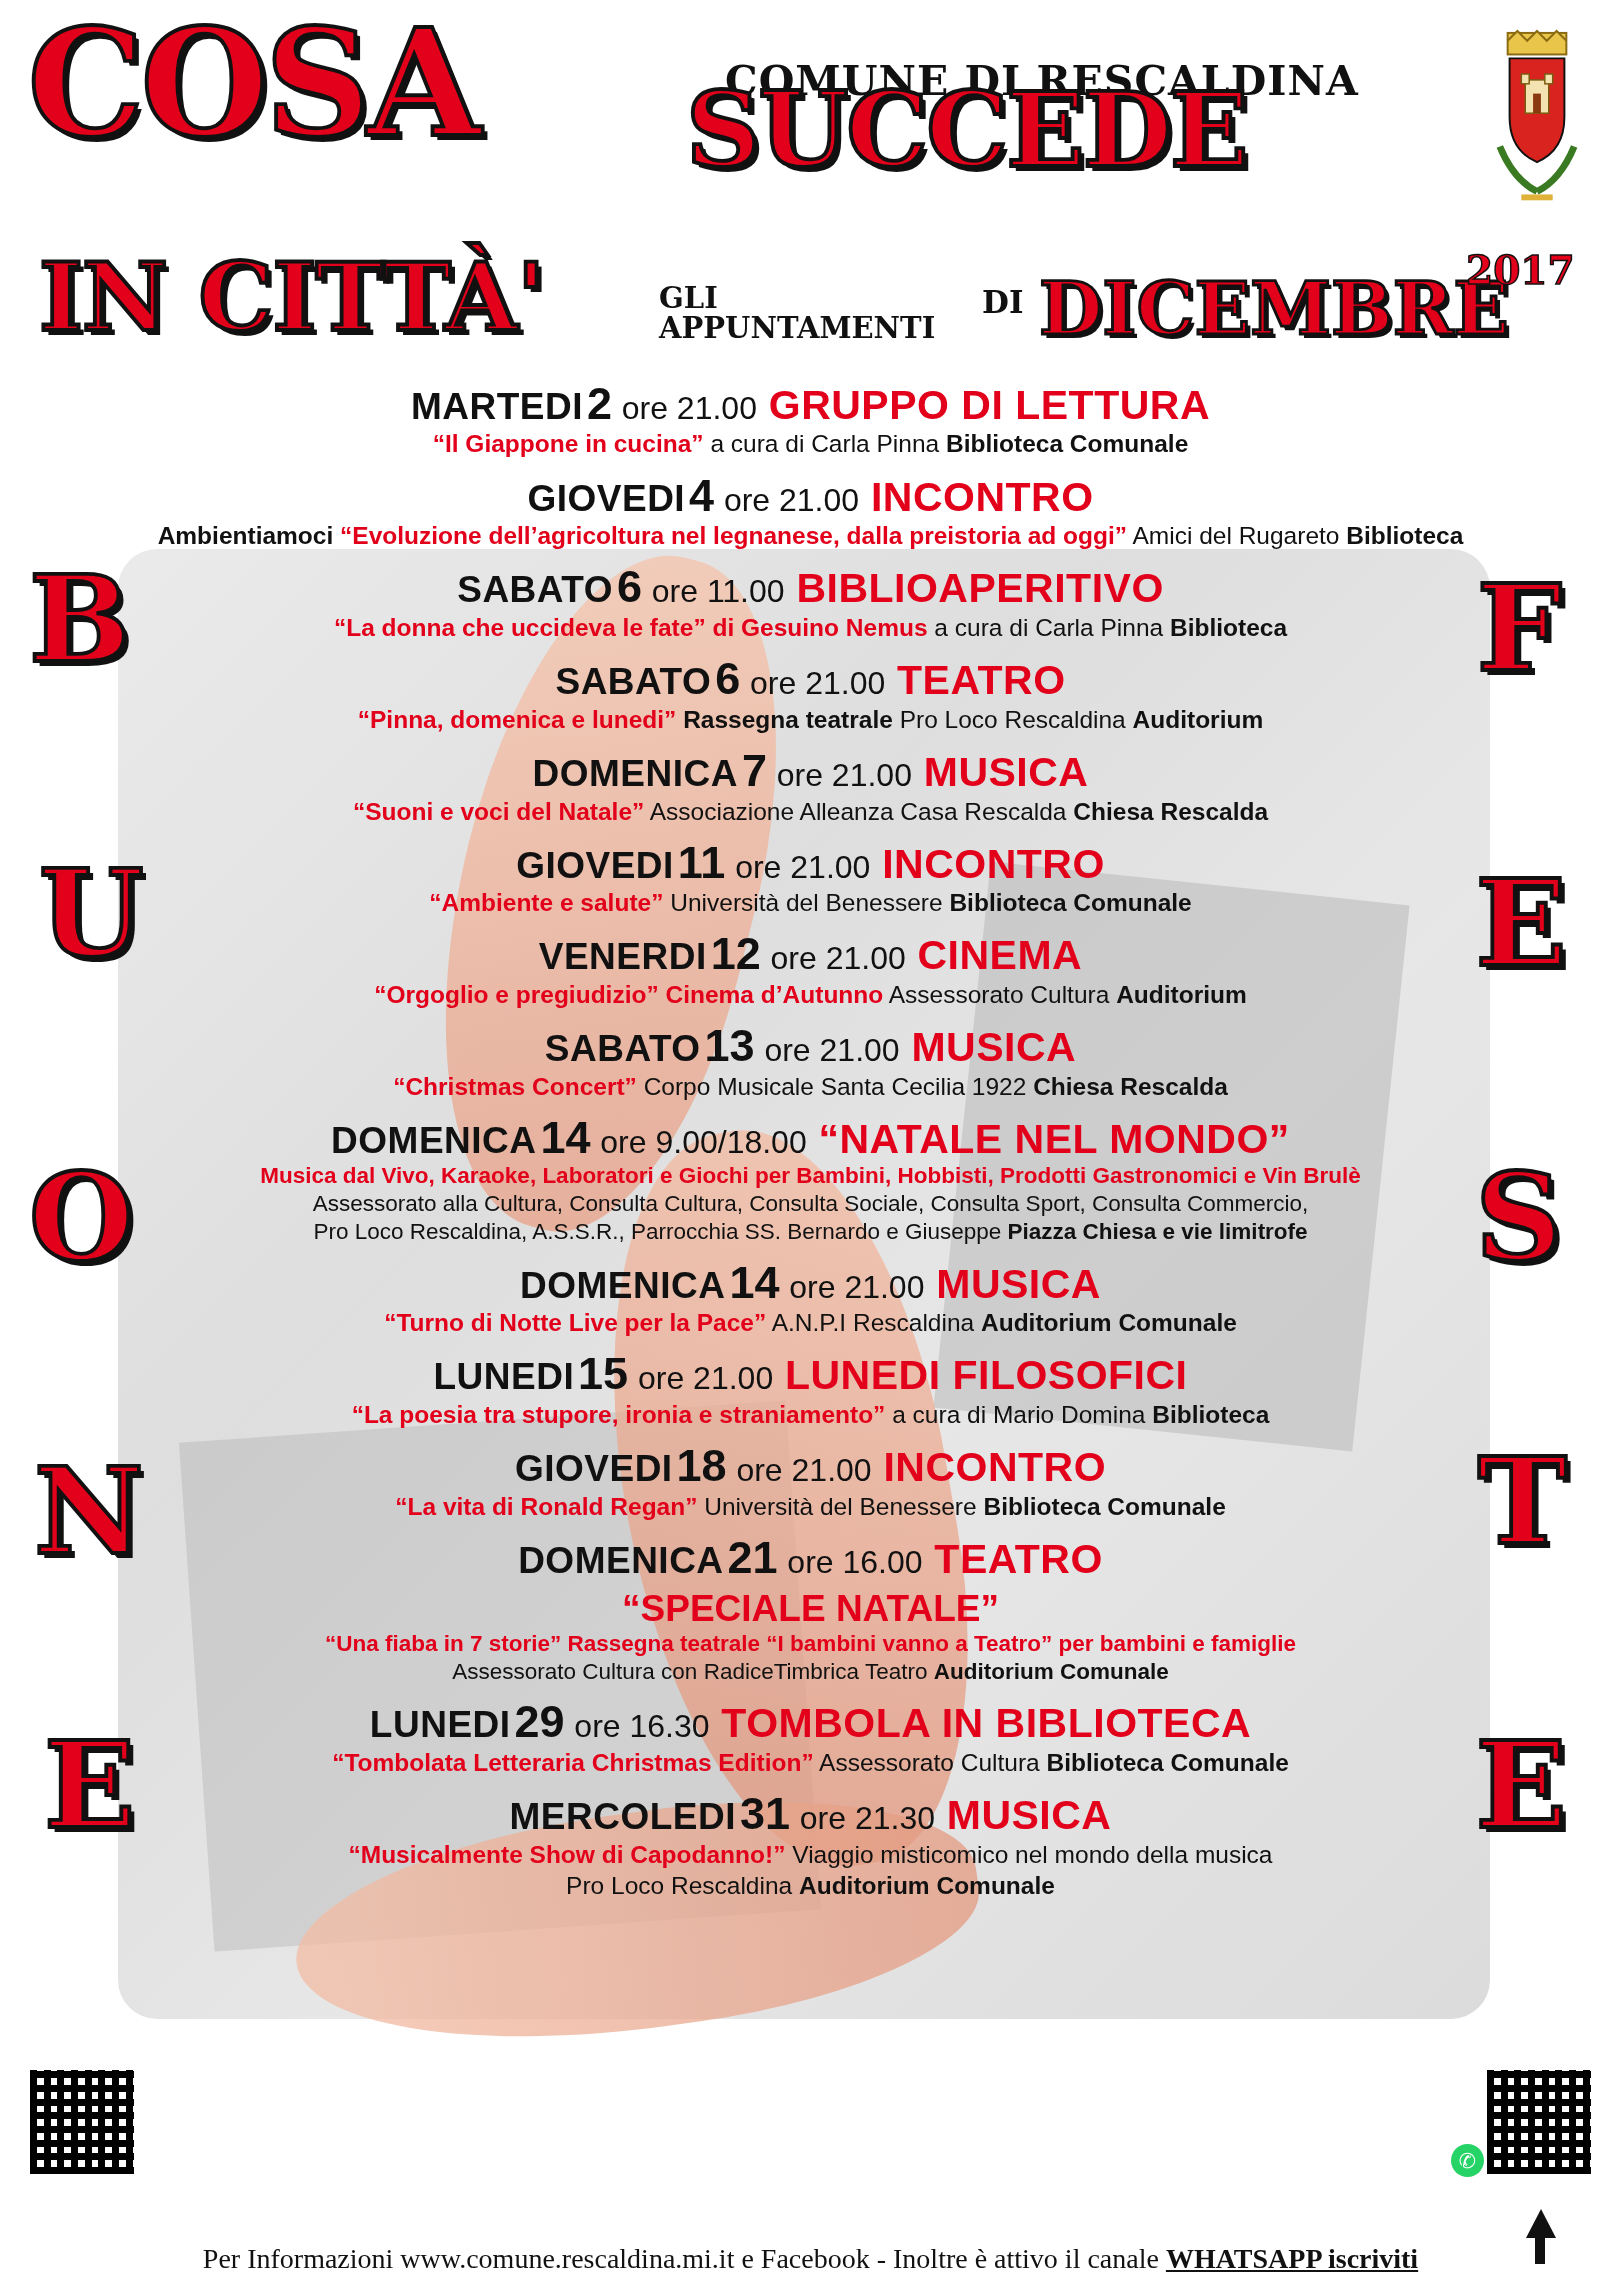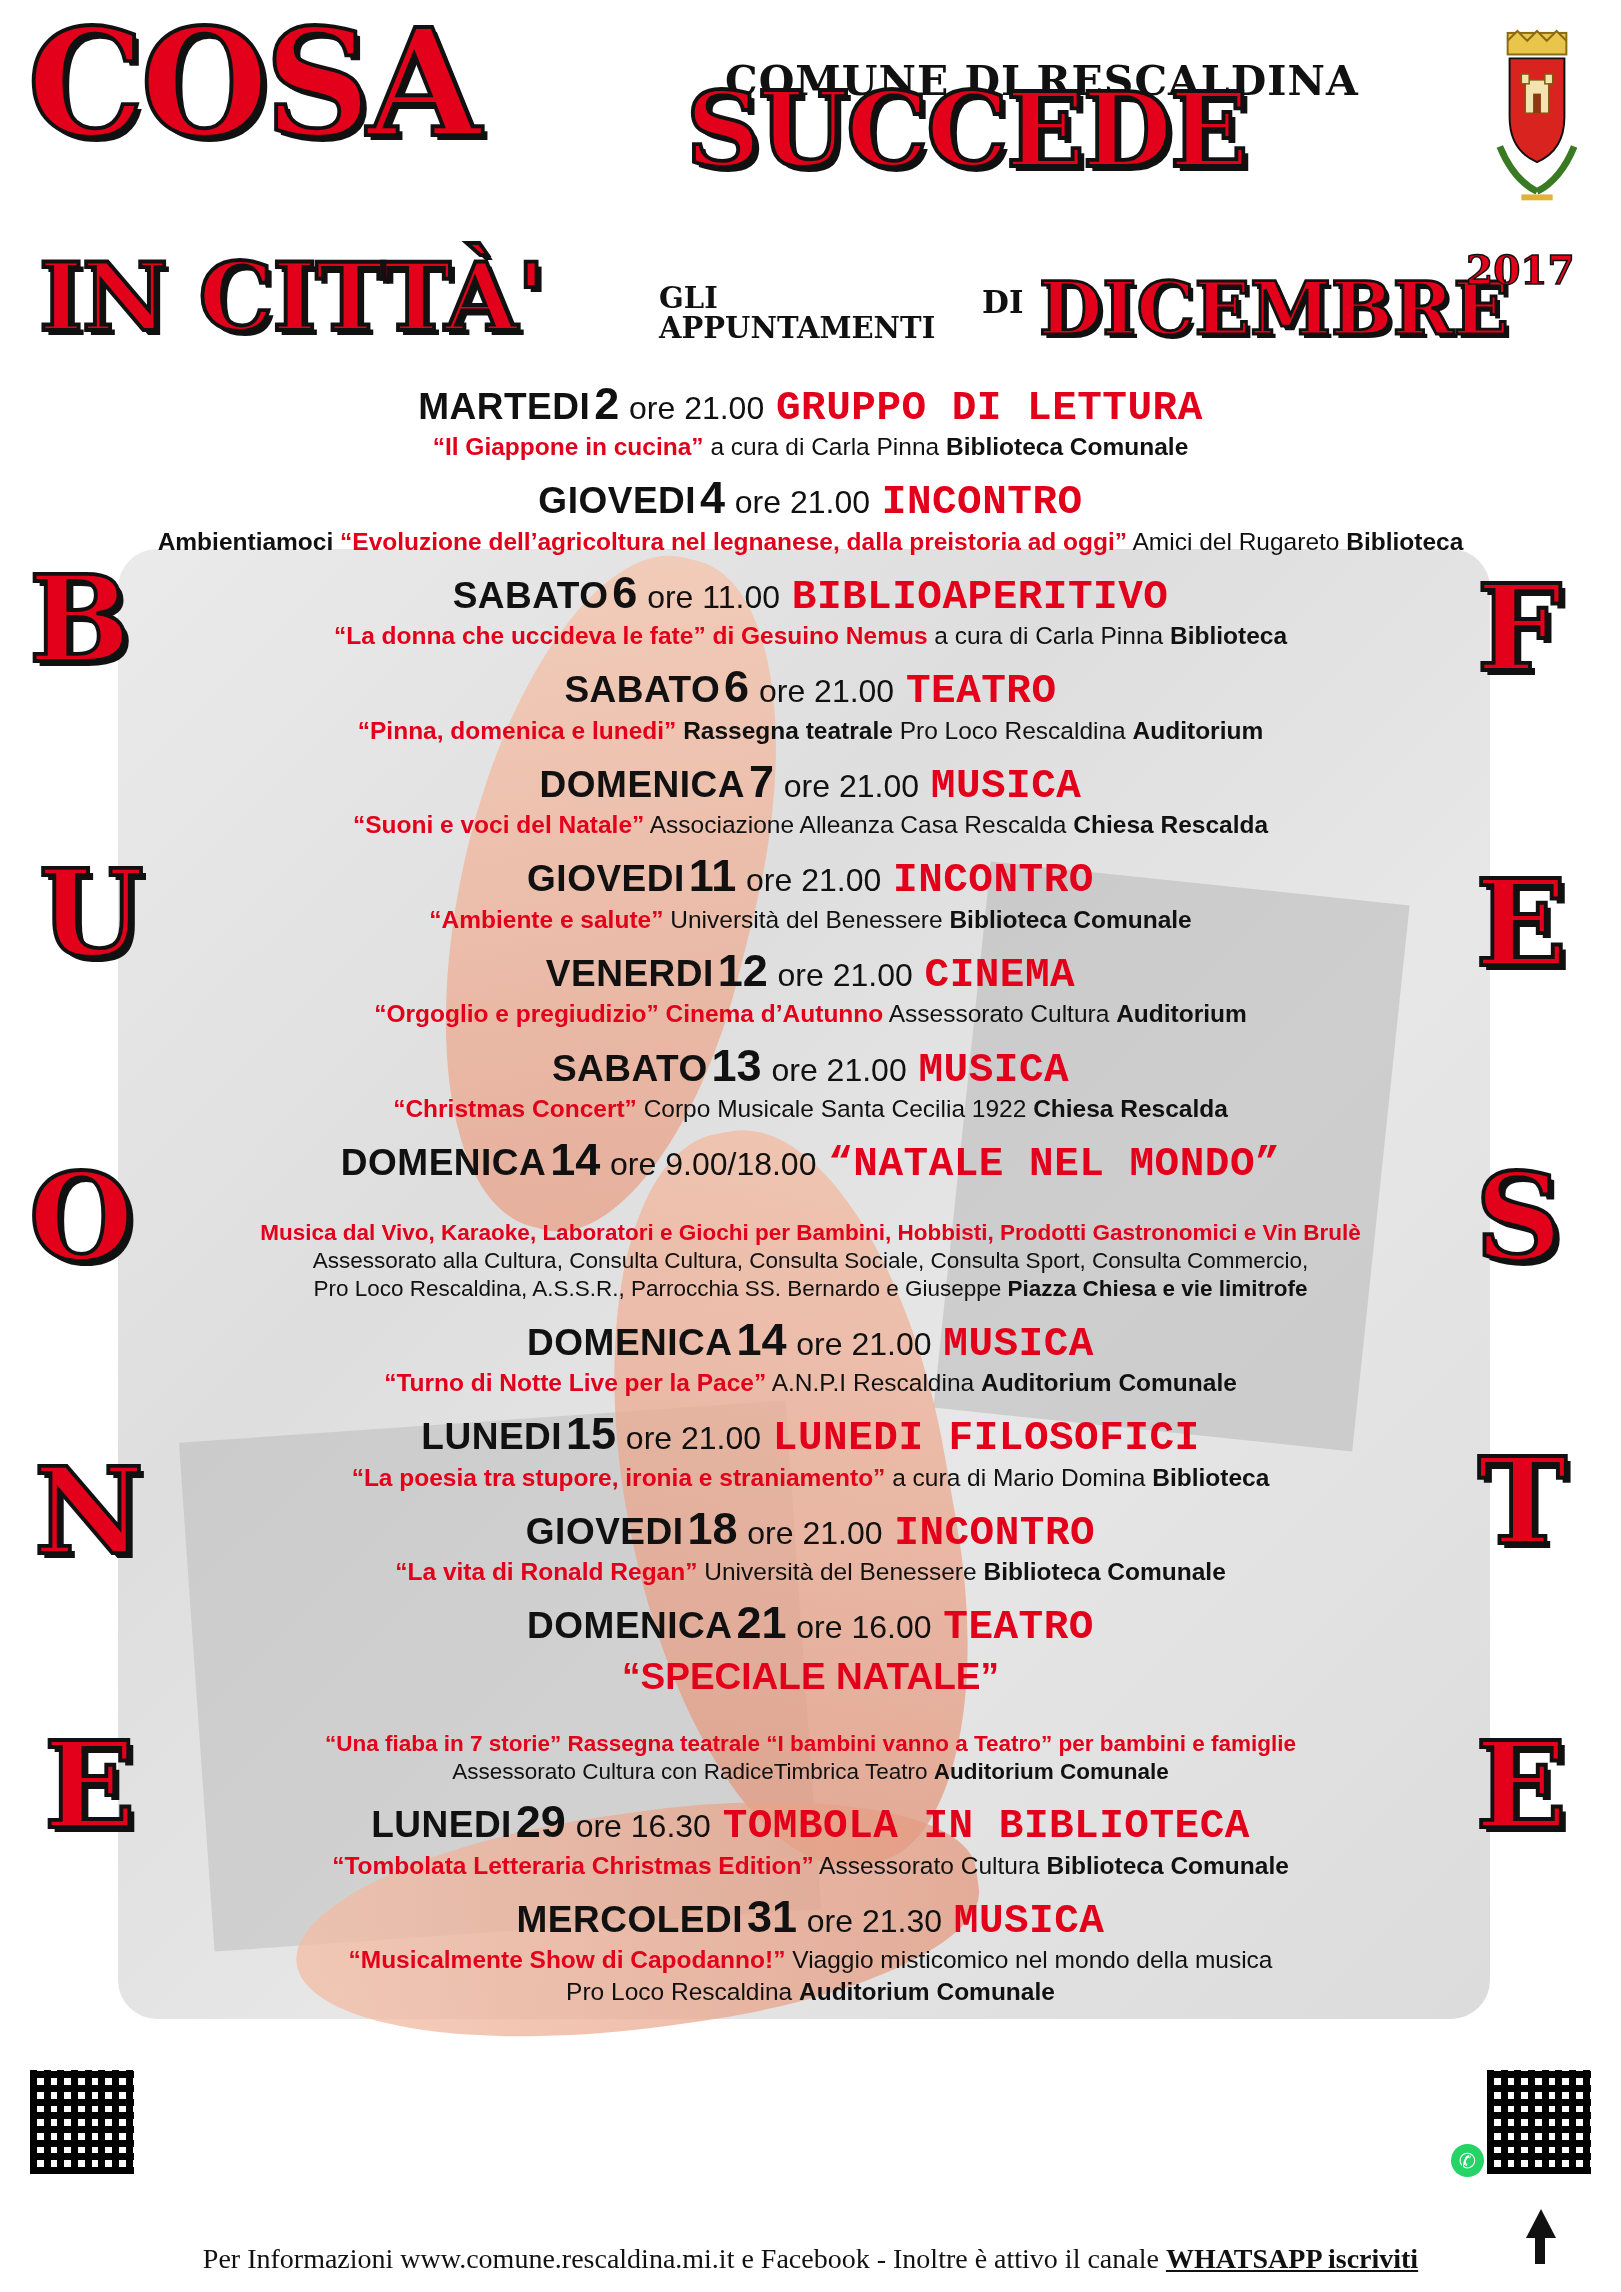--- a/index.html
+++ b/index.html
@@ -183,21 +183,21 @@
     margin-left: 3.9px;
   }
   .ev-ore {
     font-family: "Liberation Sans", sans-serif;
     font-weight: 400;
     font-size: 32px;
     color: #111;
     margin-left: 9.8px;
   }
   .ev-cat {
-    font-family: Liberation Mono, monospace;
+    font-family: Liberation Sans, sans-serif;
     font-weight: 700;
     font-size: 41px;
     color: #e2001a;
     margin-left: 11.8px;
     letter-spacing: 0.5px;
     text-align: center;
   }
   .ev-line2 {
     font-size: 24.5px;
     line-height: 1.2;
@@ -208,21 +208,21 @@
   .plain { color: #111; font-weight: 400; }
   .b { color: #111; font-weight: 700; }
   .ev-sub-red-big {
     font-family: "Liberation Sans", sans-serif;
     font-weight: 700;
     font-size: 37px;
     color: #e2001a;
     margin-top: 5.9px;
   }
   .small-line { font-size: 22.5px; line-height: 1.25; }
-  .small-line.red { color:#e2001a; font-weight:700;margin-top:32px; }
+  .small-line.red { color:#e2001a; font-weight:700; }
 
   
   .qr {
     position: absolute;
     z-index: 7;
     width: 110px; height: 110px;
     background:
       repeating-linear-gradient(90deg,#000 0 6.9px,#fff 6.9px 13.7px),
       repeating-linear-gradient(0deg,#000 0 6.9px,#fff 6.9px 13.7px);
     background-blend-mode: multiply;

